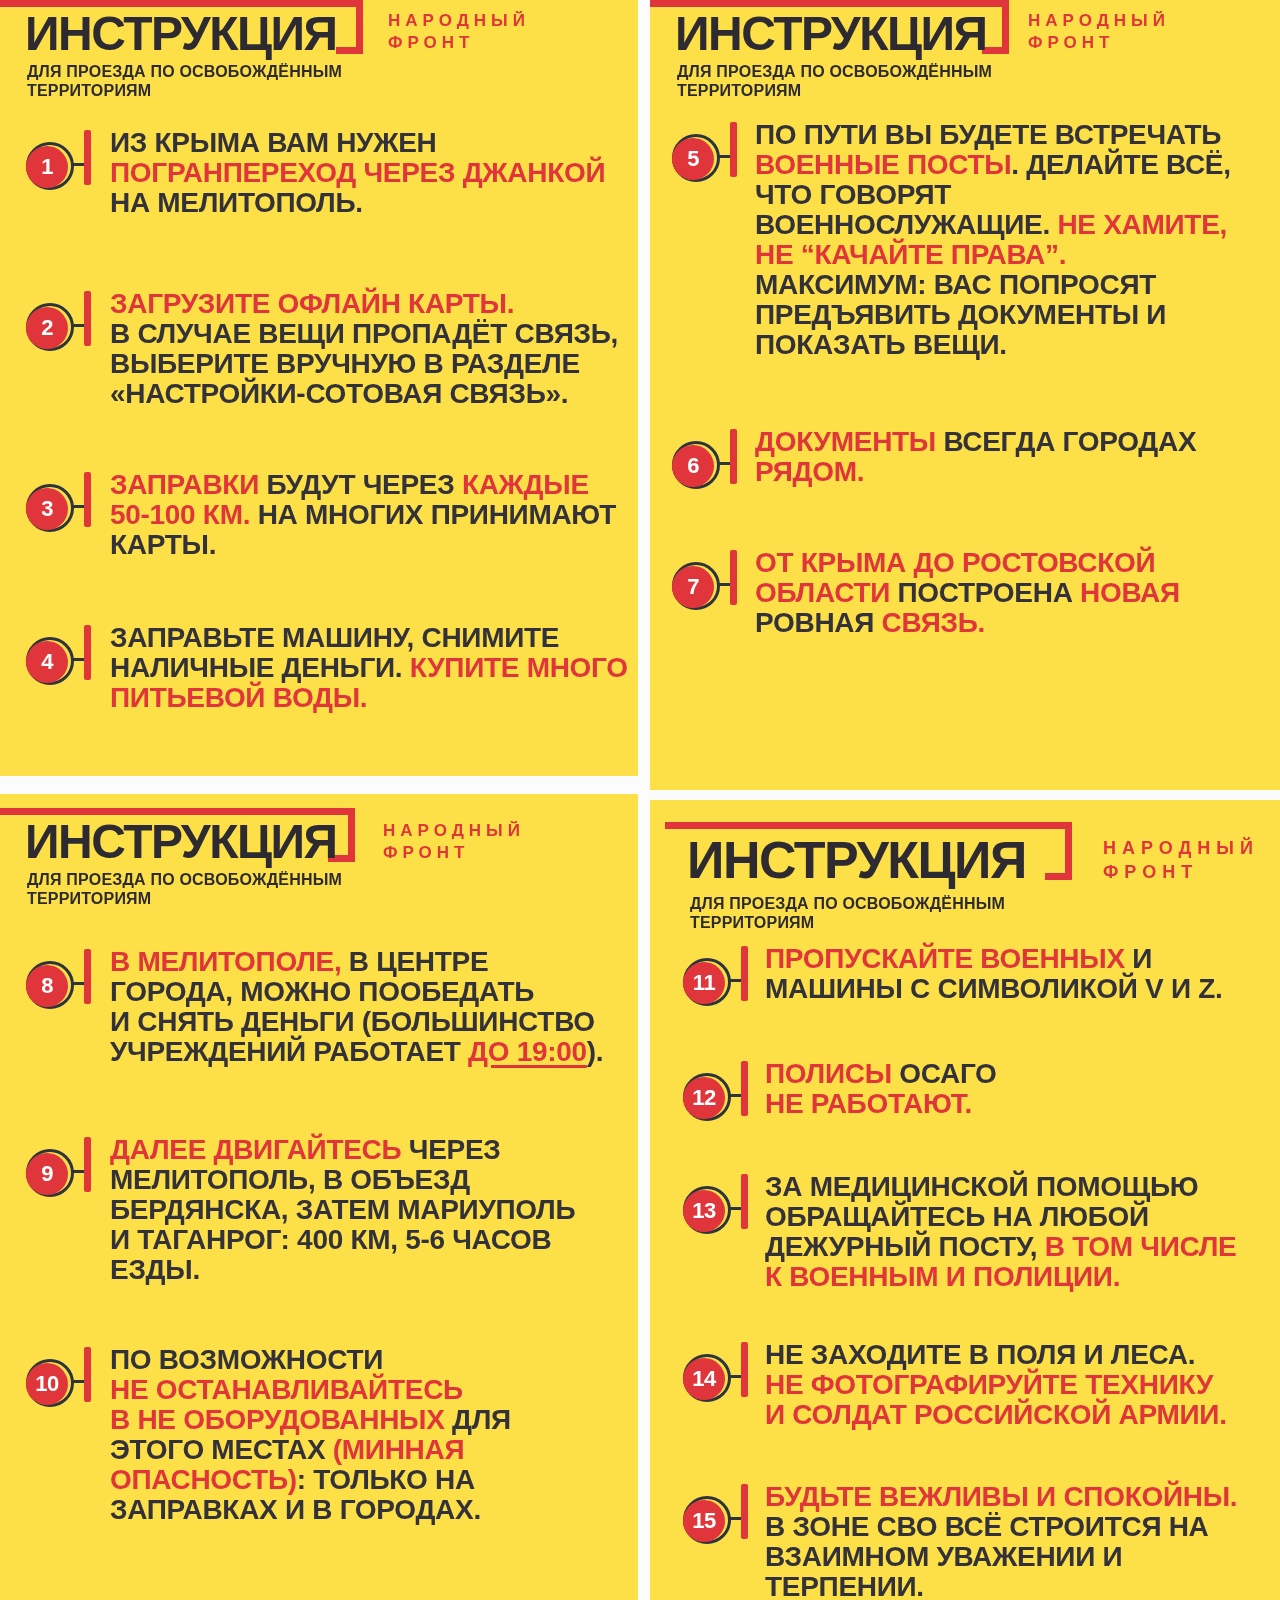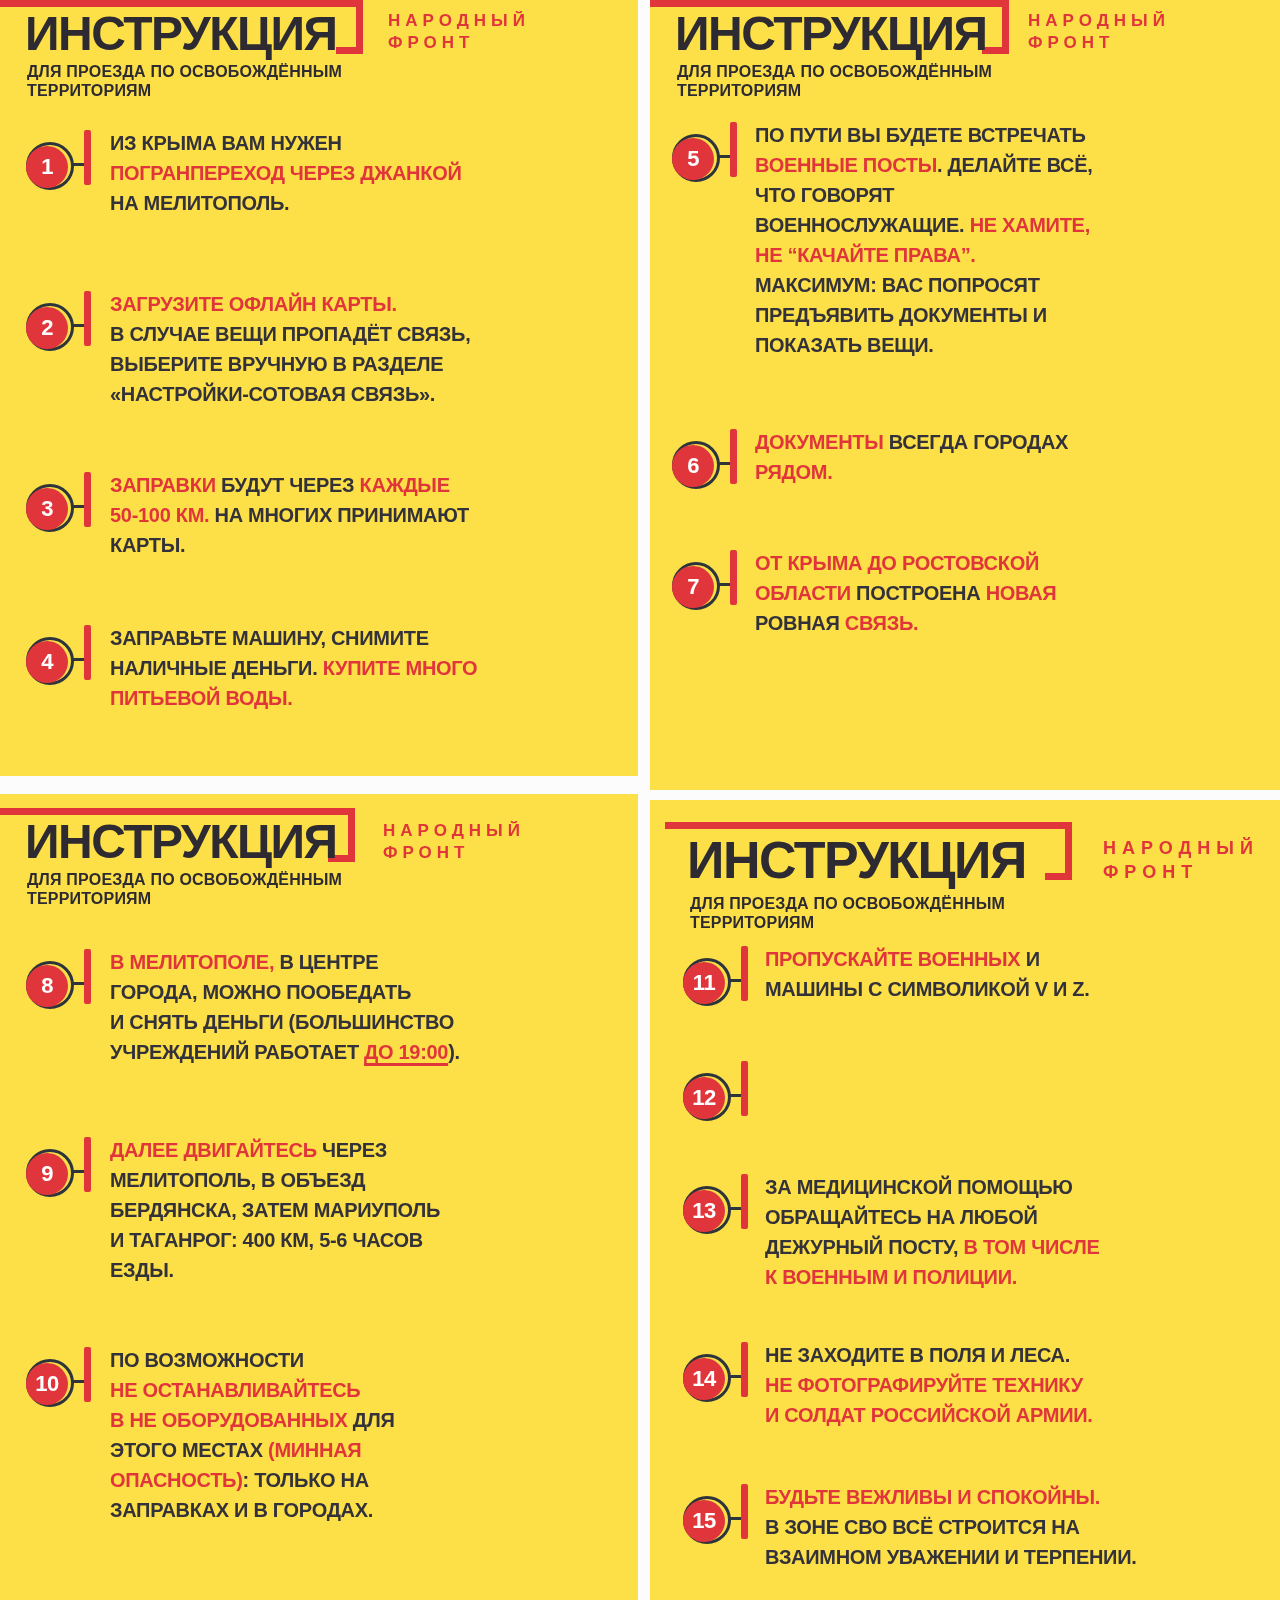--- a/index.html
+++ b/index.html
@@ -44,21 +44,21 @@
   .p4{--mx:33px;--tx:115px;}
   .item{position:absolute;left:0;right:10px;}
   .ring{position:absolute;left:var(--mx);top:14px;width:42px;height:42px;
         border:3px solid #2e343c;border-radius:50%;}
   .ring .disc{position:absolute;left:-3px;top:1px;width:42px;height:42px;border-radius:50%;
         background:#e0353a;display:flex;align-items:center;justify-content:center;}
   .num{color:#ffffff;font-weight:700;font-size:22px;letter-spacing:-0.5px;}
   .conn{position:absolute;left:calc(var(--mx) + 46px);top:35px;width:13px;height:3px;background:#2e343c;}
   .bar{position:absolute;left:calc(var(--mx) + 58px);top:2px;width:7px;height:55px;
        background:#e0353a;border-radius:2px;}
-  .txt{margin-left:var(--tx);font-size:20px;line-height:30px;font-weight:700;
+  .txt{margin-left:var(--tx);font-size:28px;line-height:30px;font-weight:700;
        letter-spacing:-0.3px;white-space:pre-line;color:#333139;}
   .txt .d{color:#333139;}
   .txt .r{color:#e0353a;}
   .txt .u{text-decoration:underline;text-decoration-thickness:3px;text-underline-offset:4px;}
 </style>
 </head>
 <body>
 
 <div class="panel p1">
   <div class="bracket"></div>
@@ -249,20 +249,22 @@
 МАШИНЫ С СИМВОЛИКОЙ V И Z.</span></div>
   </div>
   <div class="item" style="top:259px">
     <span class="ring">
         <span class="disc">
           <span class="num">12</span>
         </span>
       </span>
     <span class="conn"></span>
     <span class="bar"></span>
+    <div class="txt"><span class="r">ПОЛИСЫ </span><span class="d">ОСАГО
+</span><span class="r">НЕ РАБОТАЮТ.</span></div>
   </div>
   <div class="item" style="top:372px">
     <span class="ring">
         <span class="disc">
           <span class="num">13</span>
         </span>
       </span>
     <span class="conn"></span>
     <span class="bar"></span>
     <div class="txt"><span class="d">ЗА МЕДИЦИНСКОЙ ПОМОЩЬЮ

